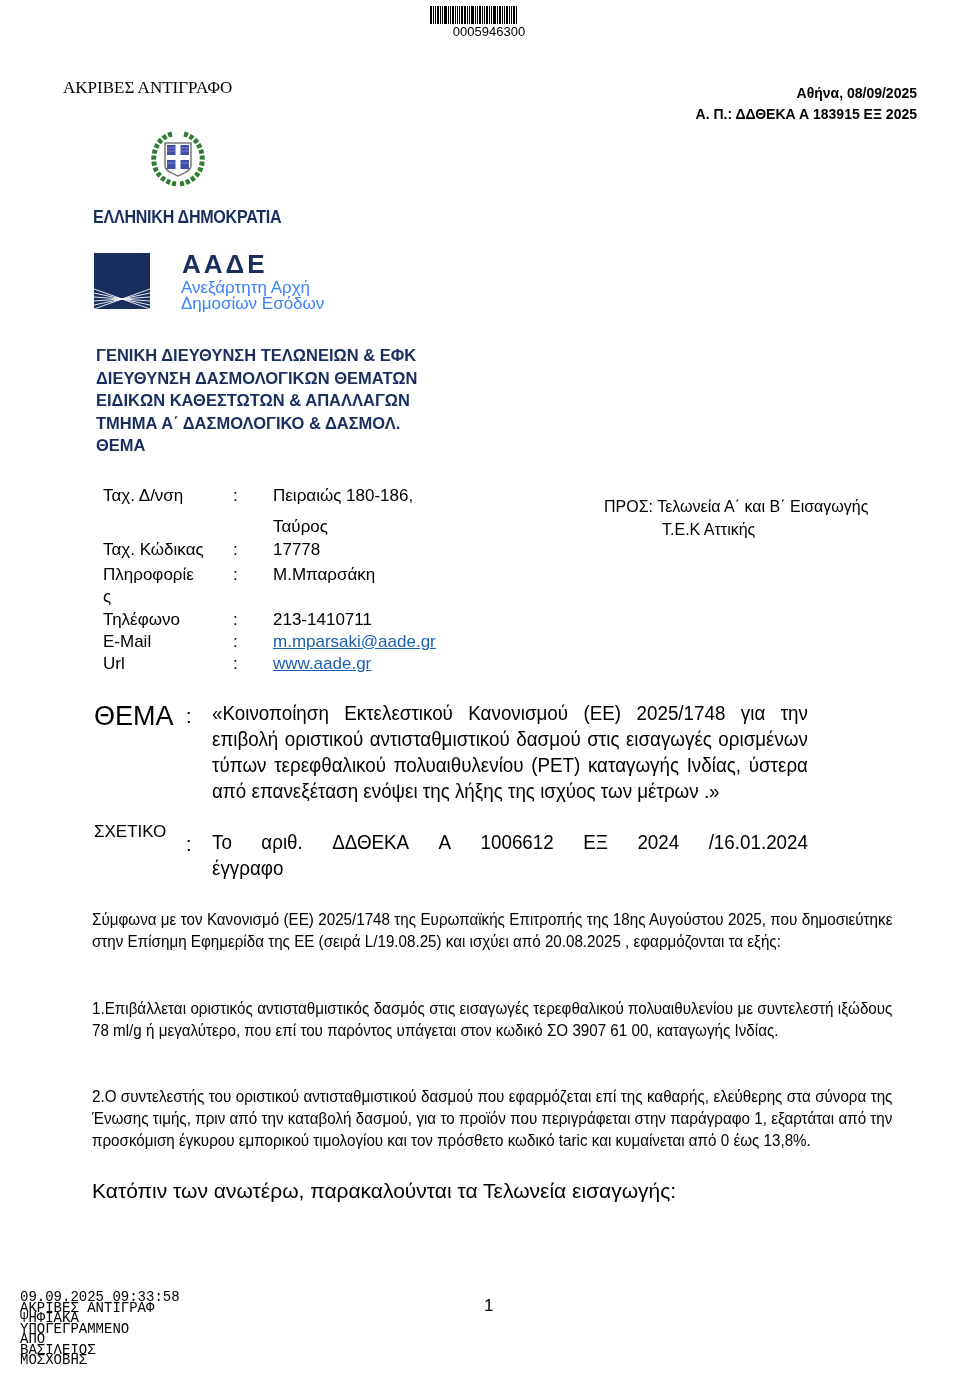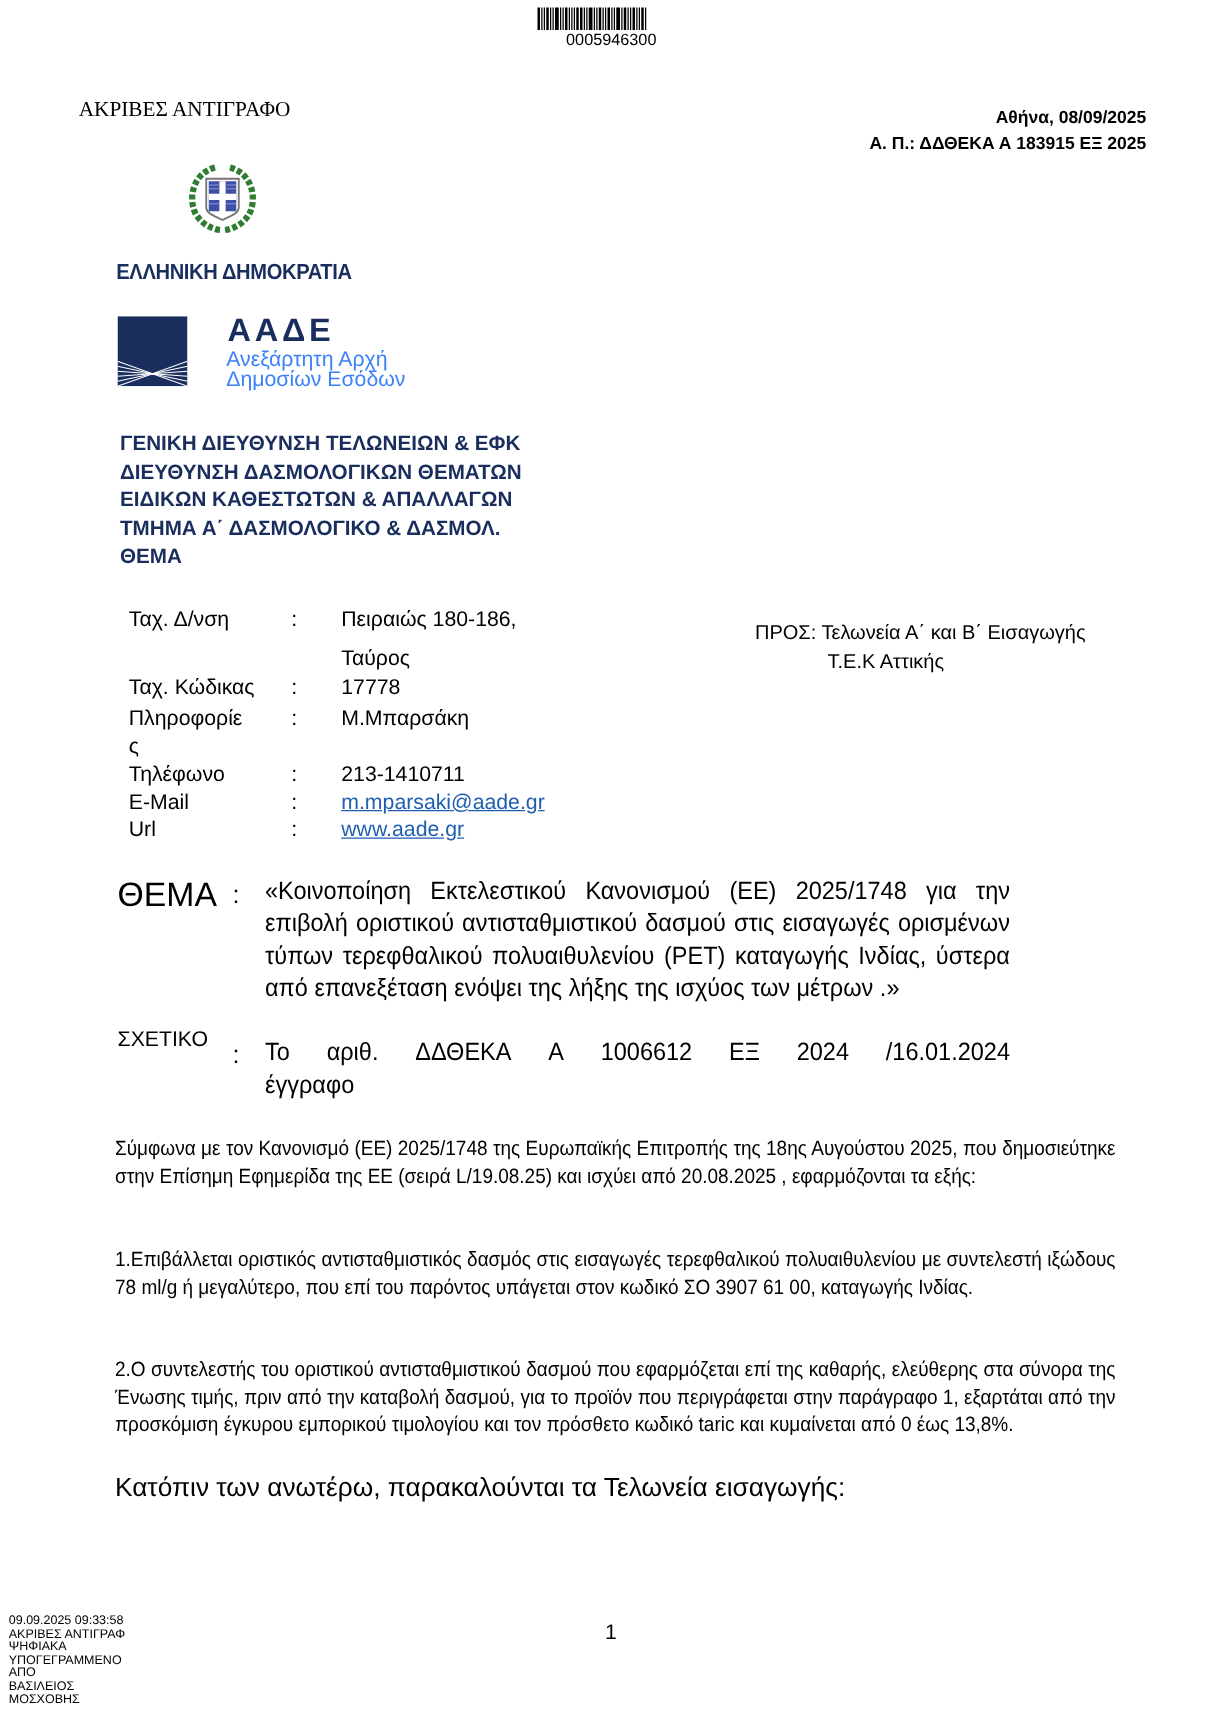--- a/index.html
+++ b/index.html
@@ -34,21 +34,21 @@
   .rel-lbl { left:94px; top:822px; font-size:17px; }
   .rel-colon { left:186px; top:833px; font-size:20px; }
   .rel-body { left:212px; top:829px; width:634px; font-size:20px; line-height:26px; transform:scaleX(0.94); transform-origin:left; }
   .rel-body .line1 { display:flex; justify-content:space-between; }
   .para { left:92px; width:800px; font-size:16.5px; line-height:22px; text-align:justify; transform:scaleX(0.92); transform-origin:left; width:870px; }
   .p1 { top:908px; }
   .p2 { top:997px; }
   .p3 { top:1085px; }
   .p4 { left:92px; top:1179px; font-size:21px; }
   .page-num { left:484px; top:1296px; font-size:17px; }
-  .signature { left:7px; top:1292px; font-family:Liberation Sans, sans-serif; font-size:10px; line-height:10.5px; }
+  .signature { left:20px; top:1292px; font-family:Liberation Mono, monospace; font-size:14px; line-height:10.5px; }
 </style>
 </head>
 <body>
 
 <div class="abs barcode" id="barcode">
     <span style="width: 2px;"></span>
     <span style="width: 1px;"></span>
     <span style="width: 1px;"></span>
     <span style="width: 2px;"></span>
     <span style="width: 1px;"></span>

